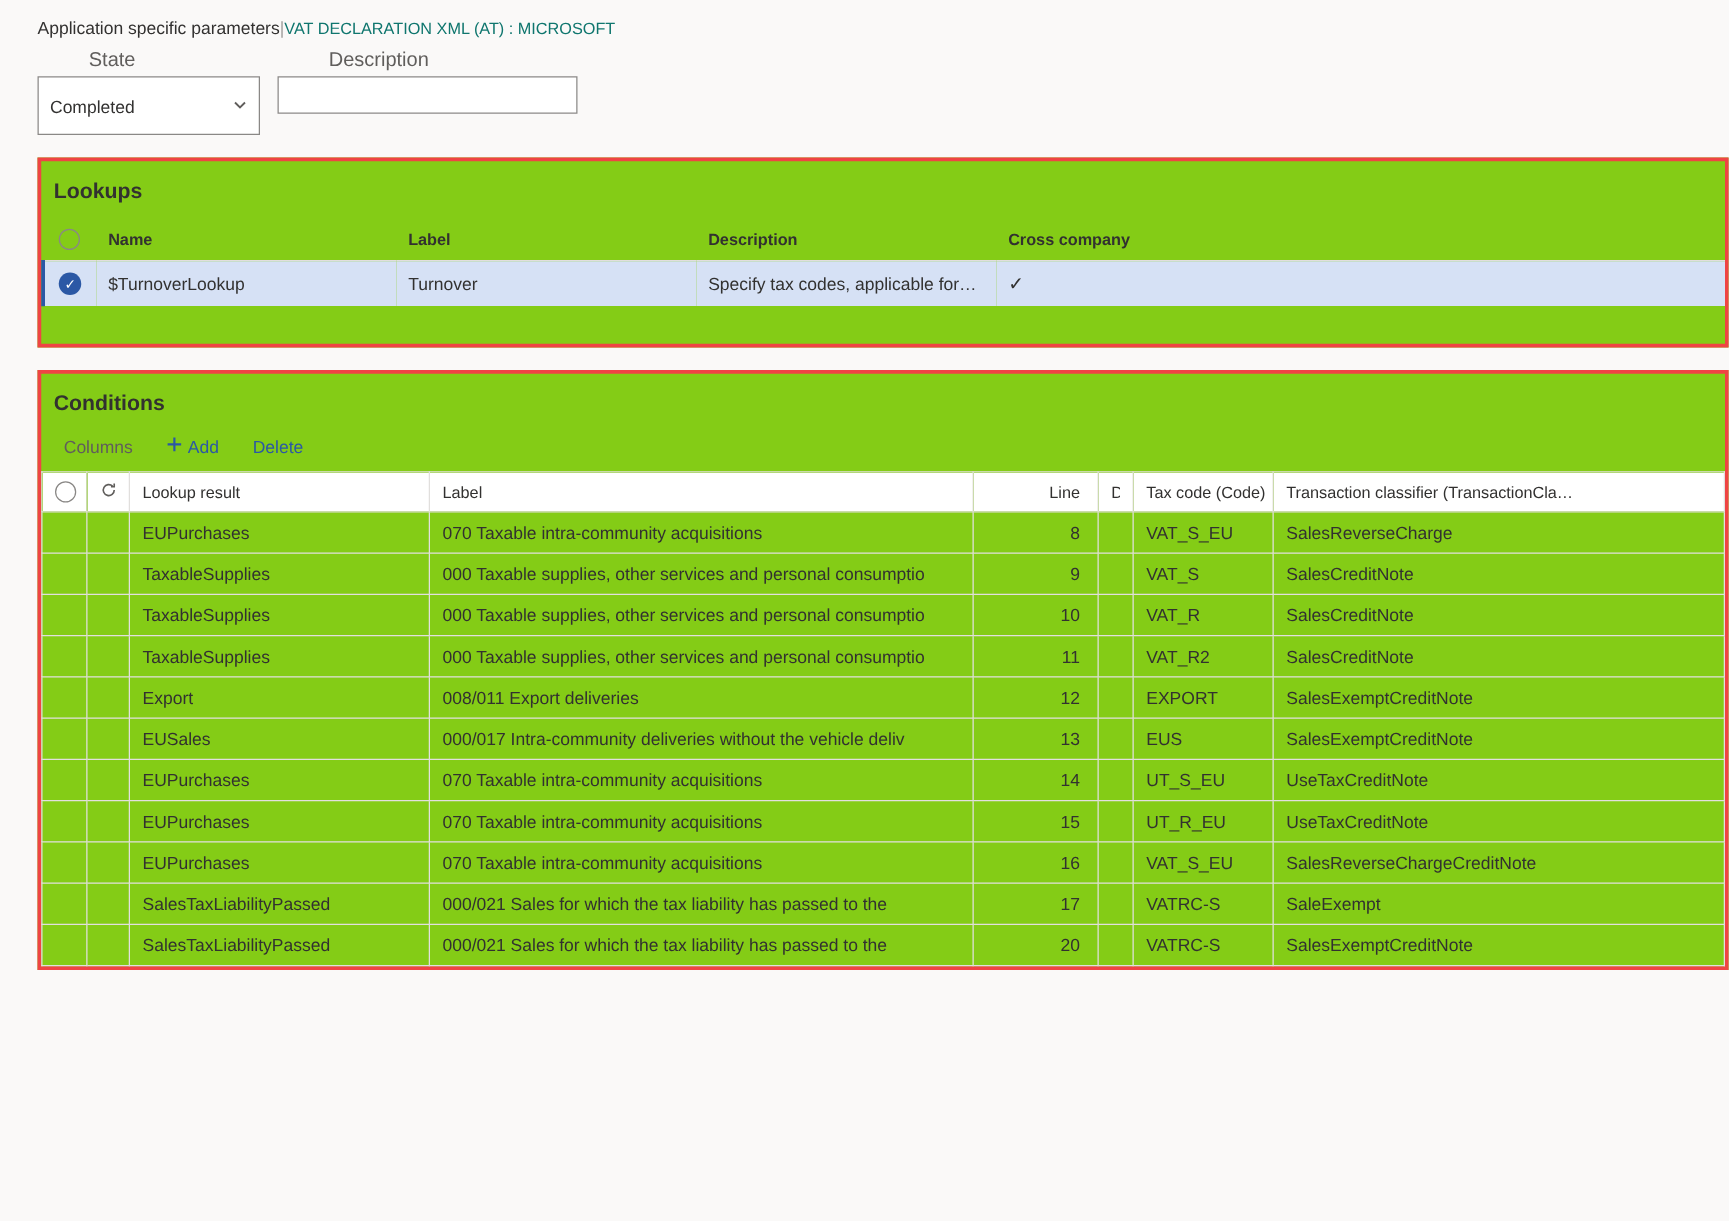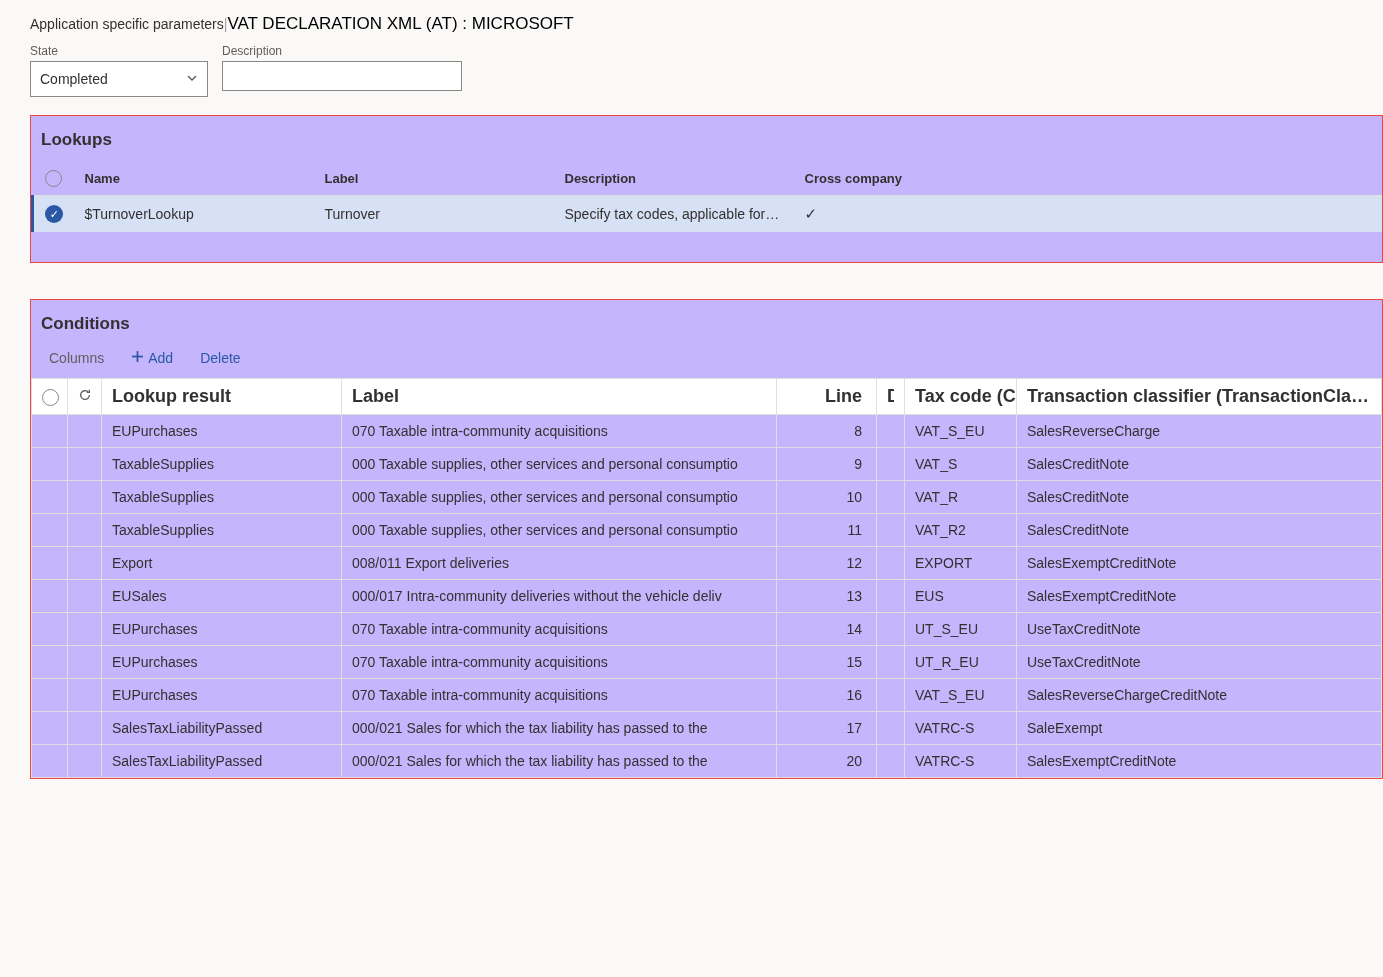--- a/index.html
+++ b/index.html
@@ -16,66 +16,67 @@
   .breadcrumb {
     display: flex;
     align-items: center;
     font-size: 14px;
     margin-bottom: 10px;
   }
   .breadcrumb .sep {
     color: #a19f9d;
   }
   .breadcrumb .sub {
-    color: #000000;
-    font-size: 17px;
+    color: #0f766e;
+    font-size: 13px;
   }
   .field-row {
     display: flex;
     gap: 14px;
     margin-bottom: 18px;
   }
   .field {
     display: flex;
     flex-direction: column;
     gap: 3px;
   }
   .field-label {
-    font-size: 12px;
+    font-size: 16px;
     color: #605e5c;
+    margin-left: 41px;
   }
   .select-input {
     position: relative;
     display: flex;
     align-items: center;
     border: 1px solid #8a8886;
     background: #fff;
-    height: 36px;
+    height: 47px;
     width: 178px;
     padding: 0 9px;
     font-size: 14px;
   }
   .select-input .chev {
     margin-left: auto;
     color: #605e5c;
   }
   .text-input {
     border: 1px solid #8a8886;
     background: #fff;
     height: 30px;
     width: 240px;
     padding: 0 9px;
     font-size: 14px;
     outline: none;
   }
 
   .section {
-    background: #c4b5fd;
-    border: 1px solid #ef4444;
-    margin-bottom: 36px;
+    background: #84cc16;
+    border: 3px solid #ef4444;
+    margin-bottom: 18px;
   }
   .section-title {
     font-size: 17px;
     font-weight: 600;
     padding: 14px 10px 12px 10px;
   }
 
   
   .ltable {
     width: 100%;
@@ -161,22 +162,22 @@
     align-items: flex-end;
     gap: 4px;
   }
   .ctable {
     width: 100%;
     border-collapse: collapse;
     table-layout: fixed;
   }
   .ctable th {
     text-align: left;
-    font-weight: 700;
-    font-size: 18px;
+    font-weight: 400;
+    font-size: 13px;
     color: #323130;
     padding: 7px 10px;
     border: 1px solid #e1dfdd;
     background: #fff;
     overflow: hidden;
     white-space: nowrap;
   }
   .ctable td {
     padding: 8px 10px;
     font-size: 14px;

